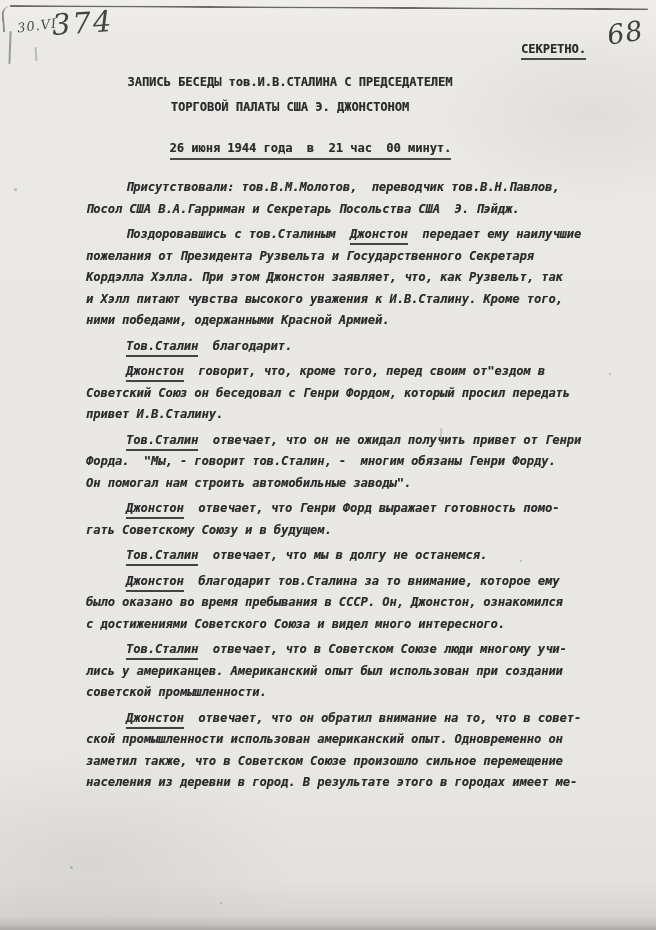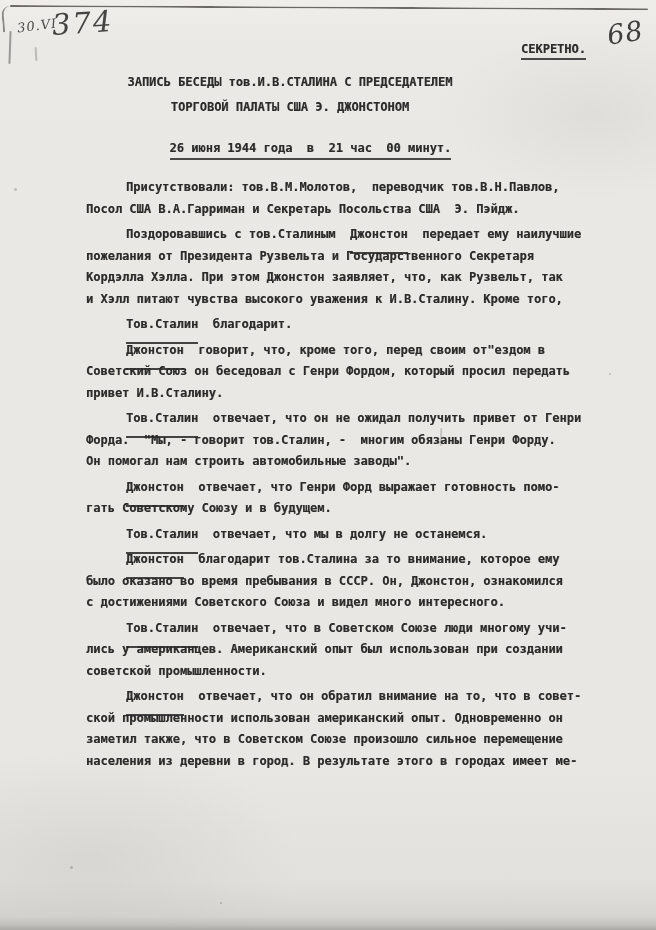--- a/index.html
+++ b/index.html
@@ -58,25 +58,25 @@
     position: absolute; left: 521px; top: 42px;
     border-bottom: 2px solid rgba(43,43,43,0.85);
     padding-bottom: 2px;
   }
   .title-line { position: absolute; left: 0; width: 580px; text-align: center; white-space: pre; }
   .t1 { top: 75px; }
   .t2 { top: 100px; }
   .dateline { position: absolute; left: 0; top: 127px; width: 592px; text-align: center; white-space: pre; }
   .dateline .ul { border-bottom: 2px solid rgba(43,43,43,0.85); padding-bottom: 3px; }
   
-  .doc-body { position: absolute; left: 86px; top: 177px; width: 570px; }
+  .doc-body { position: absolute; left: 86px; top: 177px; width: 570px; font-style: italic; }
   .para { margin: 0 0 4px 0; }
   .line { white-space: pre; line-height: 21.5px; height: 21.5px; }
   .line.first { padding-left: 40px; }
-  .u { border-bottom: 2px solid rgba(43,43,43,0.88); padding-bottom: 11px; }
+  .u { border-bottom: 2px solid rgba(43,43,43,0.88); padding-bottom: 2px; }
 </style>
 </head>
 <body>
 
 <div class="page">
 
   <div class="edge-top"></div>
   <div class="edge-corner"></div>
   <div class="pen-stroke stroke-a"></div>
   <div class="pen-stroke stroke-b"></div>
@@ -102,20 +102,21 @@
   <div class="typed doc-body">
       <div class="para">
         <div class="line first"><span>Присутствовали: тов.В.М.Молотов,  переводчик тов.В.Н.Павлов,</span></div>
         <div class="line"><span>Посол США В.А.Гарриман и Секретарь Посольства США  Э. Пэйдж.</span></div>
       </div>
       <div class="para">
         <div class="line first"><span>Поздоровавшись с тов.Сталиным  </span><span class="u">Джонстон</span><span>  передает ему наилучшие</span></div>
         <div class="line"><span>пожелания от Президента Рузвельта и Государственного Секретаря</span></div>
         <div class="line"><span>Кордэлла Хэлла. При этом Джонстон заявляет, что, как Рузвельт, так</span></div>
         <div class="line"><span>и Хэлл питают чувства высокого уважения к И.В.Сталину. Кроме того,</span></div>
+        <div class="line"><span>ними победами, одержанными Красной Армией.</span></div>
       </div>
       <div class="para">
         <div class="line first"><span class="u">Тов.Сталин</span><span>  благодарит.</span></div>
       </div>
       <div class="para">
         <div class="line first"><span class="u">Джонстон</span><span>  говорит, что, кроме того, перед своим от"ездом в</span></div>
         <div class="line"><span>Советский Союз он беседовал с Генри Фордом, который просил передать</span></div>
         <div class="line"><span>привет И.В.Сталину.</span></div>
       </div>
       <div class="para">

